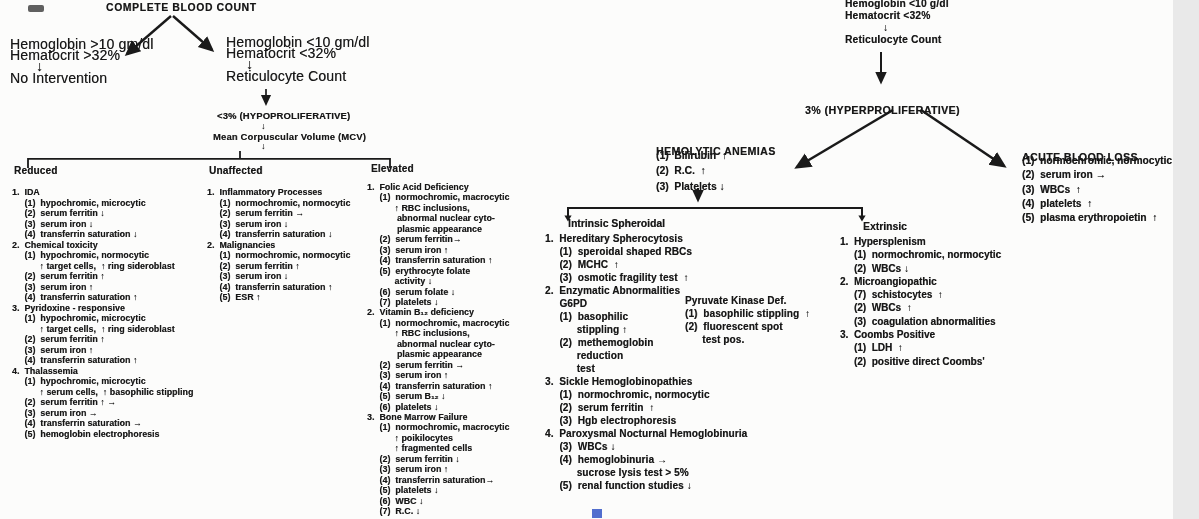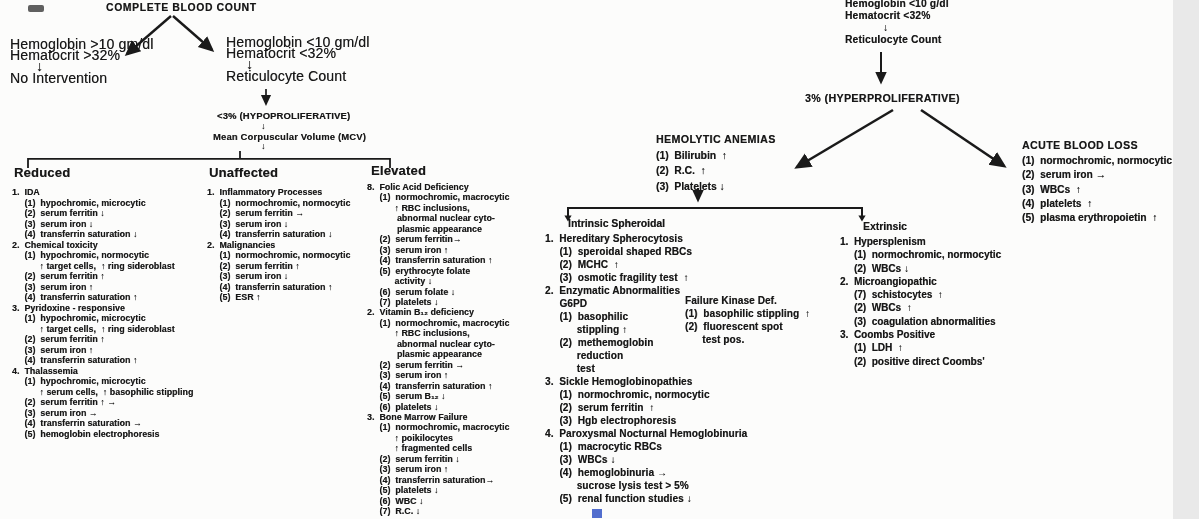--- a/index.html
+++ b/index.html
@@ -10,26 +10,26 @@
     color:#171717;
     text-shadow:0.3px 0.3px 0.35px rgba(25,25,25,0.55);
   }
   .abs{position:absolute;}
   .ln{white-space:pre;}
   
   .h-title{font-size:10.3px;font-weight:700;letter-spacing:0.7px;}
   .node .ln{font-size:14px;line-height:11.2px;font-weight:400;letter-spacing:0.15px;}
   .h-mid{font-size:9.4px;font-weight:700;letter-spacing:0.2px;white-space:pre;}
   .garr{font-size:9px;font-weight:700;}
-  .col-label{font-size:13px;font-weight:700;letter-spacing:0.2px;}
+  .col-label{font-size:10px;font-weight:700;letter-spacing:0.2px;}
   .col-sm .ln{font-size:8.8px;line-height:10.5px;font-weight:700;letter-spacing:0.05px;}
   .col-sm-e .ln{line-height:10.45px;}
   
   .node-lg .ln{font-size:10.2px;line-height:12px;font-weight:700;letter-spacing:0.2px;}
-  .h-big{font-size:10.6px;font-weight:700;letter-spacing:0.4px;white-space:pre;}
+  .h-big{font-size:10.6px;font-weight:700;letter-spacing:0.4px;white-space:pre;margin-top:12px;}
   .h-sub{font-size:10.4px;font-weight:700;white-space:pre;padding-left:23px;}
   .list-h .ln{font-size:10.3px;line-height:15.4px;font-weight:700;}
   .list-a .ln{font-size:10.2px;line-height:14.3px;font-weight:700;}
   .list-lg .ln{font-size:10px;line-height:13px;font-weight:700;letter-spacing:0.1px;}
   .list-x .ln{font-size:10px;line-height:13.3px;font-weight:700;}
   .smudge{background:#2c2c2c;opacity:.75;border-radius:2px;}
   .bluemark{background:#3f5ec9;opacity:.9;}
   svg .stroke{stroke:#1a1a1a;fill:none;}
 </style>
 </head>
@@ -125,21 +125,21 @@
       <div class="ln">     (3)  serum iron ↓</div>
       <div class="ln">     (4)  transferrin saturation ↓</div>
       <div class="ln">2.  Malignancies</div>
       <div class="ln">     (1)  normochromic, normocytic</div>
       <div class="ln">     (2)  serum ferritin ↑</div>
       <div class="ln">     (3)  serum iron ↓</div>
       <div class="ln">     (4)  transferrin saturation ↑</div>
       <div class="ln">     (5)  ESR ↑</div>
     </div>
   <div class="abs col-sm col-sm-e" style="left:367px;top:182px">
-      <div class="ln">8.  Folic Acid Deficiency</div>
+      <div class="ln">1.  Folic Acid Deficiency</div>
       <div class="ln">     (1)  normochromic, macrocytic</div>
       <div class="ln">           ↑ RBC inclusions,</div>
       <div class="ln">            abnormal nuclear cyto-</div>
       <div class="ln">            plasmic appearance</div>
       <div class="ln">     (2)  serum ferritin→</div>
       <div class="ln">     (3)  serum iron ↑</div>
       <div class="ln">     (4)  transferrin saturation ↑</div>
       <div class="ln">     (5)  erythrocyte folate</div>
       <div class="ln">           activity ↓</div>
       <div class="ln">     (6)  serum folate ↓</div>
@@ -202,29 +202,28 @@
       <div class="ln">     (1)  basophilic</div>
       <div class="ln">           stippling ↑</div>
       <div class="ln">     (2)  methemoglobin</div>
       <div class="ln">           reduction</div>
       <div class="ln">           test</div>
       <div class="ln">3.  Sickle Hemoglobinopathies</div>
       <div class="ln">     (1)  normochromic, normocytic</div>
       <div class="ln">     (2)  serum ferritin  ↑</div>
       <div class="ln">     (3)  Hgb electrophoresis</div>
       <div class="ln">4.  Paroxysmal Nocturnal Hemoglobinuria</div>
-      <div class="ln">     (1)  macrocytic RBCs</div>
       <div class="ln">     (3)  WBCs ↓</div>
       <div class="ln">     (4)  hemoglobinuria →</div>
       <div class="ln">           sucrose lysis test &gt; 5%</div>
       <div class="ln">     (5)  renal function studies ↓</div>
     </div>
 
   <div class="abs list-lg" style="left:685px;top:294px">
-      <div class="ln">Failure Kinase Def.</div>
+      <div class="ln">Pyruvate Kinase Def.</div>
       <div class="ln">(1)  basophilic stippling  ↑</div>
       <div class="ln">(2)  fluorescent spot</div>
       <div class="ln">      test pos.</div>
     </div>
 
   <div class="abs h-sub" style="left:840px;top:221px">Extrinsic</div>
   <div class="abs list-x" style="left:840px;top:235px">
       <div class="ln">1.  Hypersplenism</div>
       <div class="ln">     (1)  normochromic, normocytic</div>
       <div class="ln">     (2)  WBCs ↓</div>

